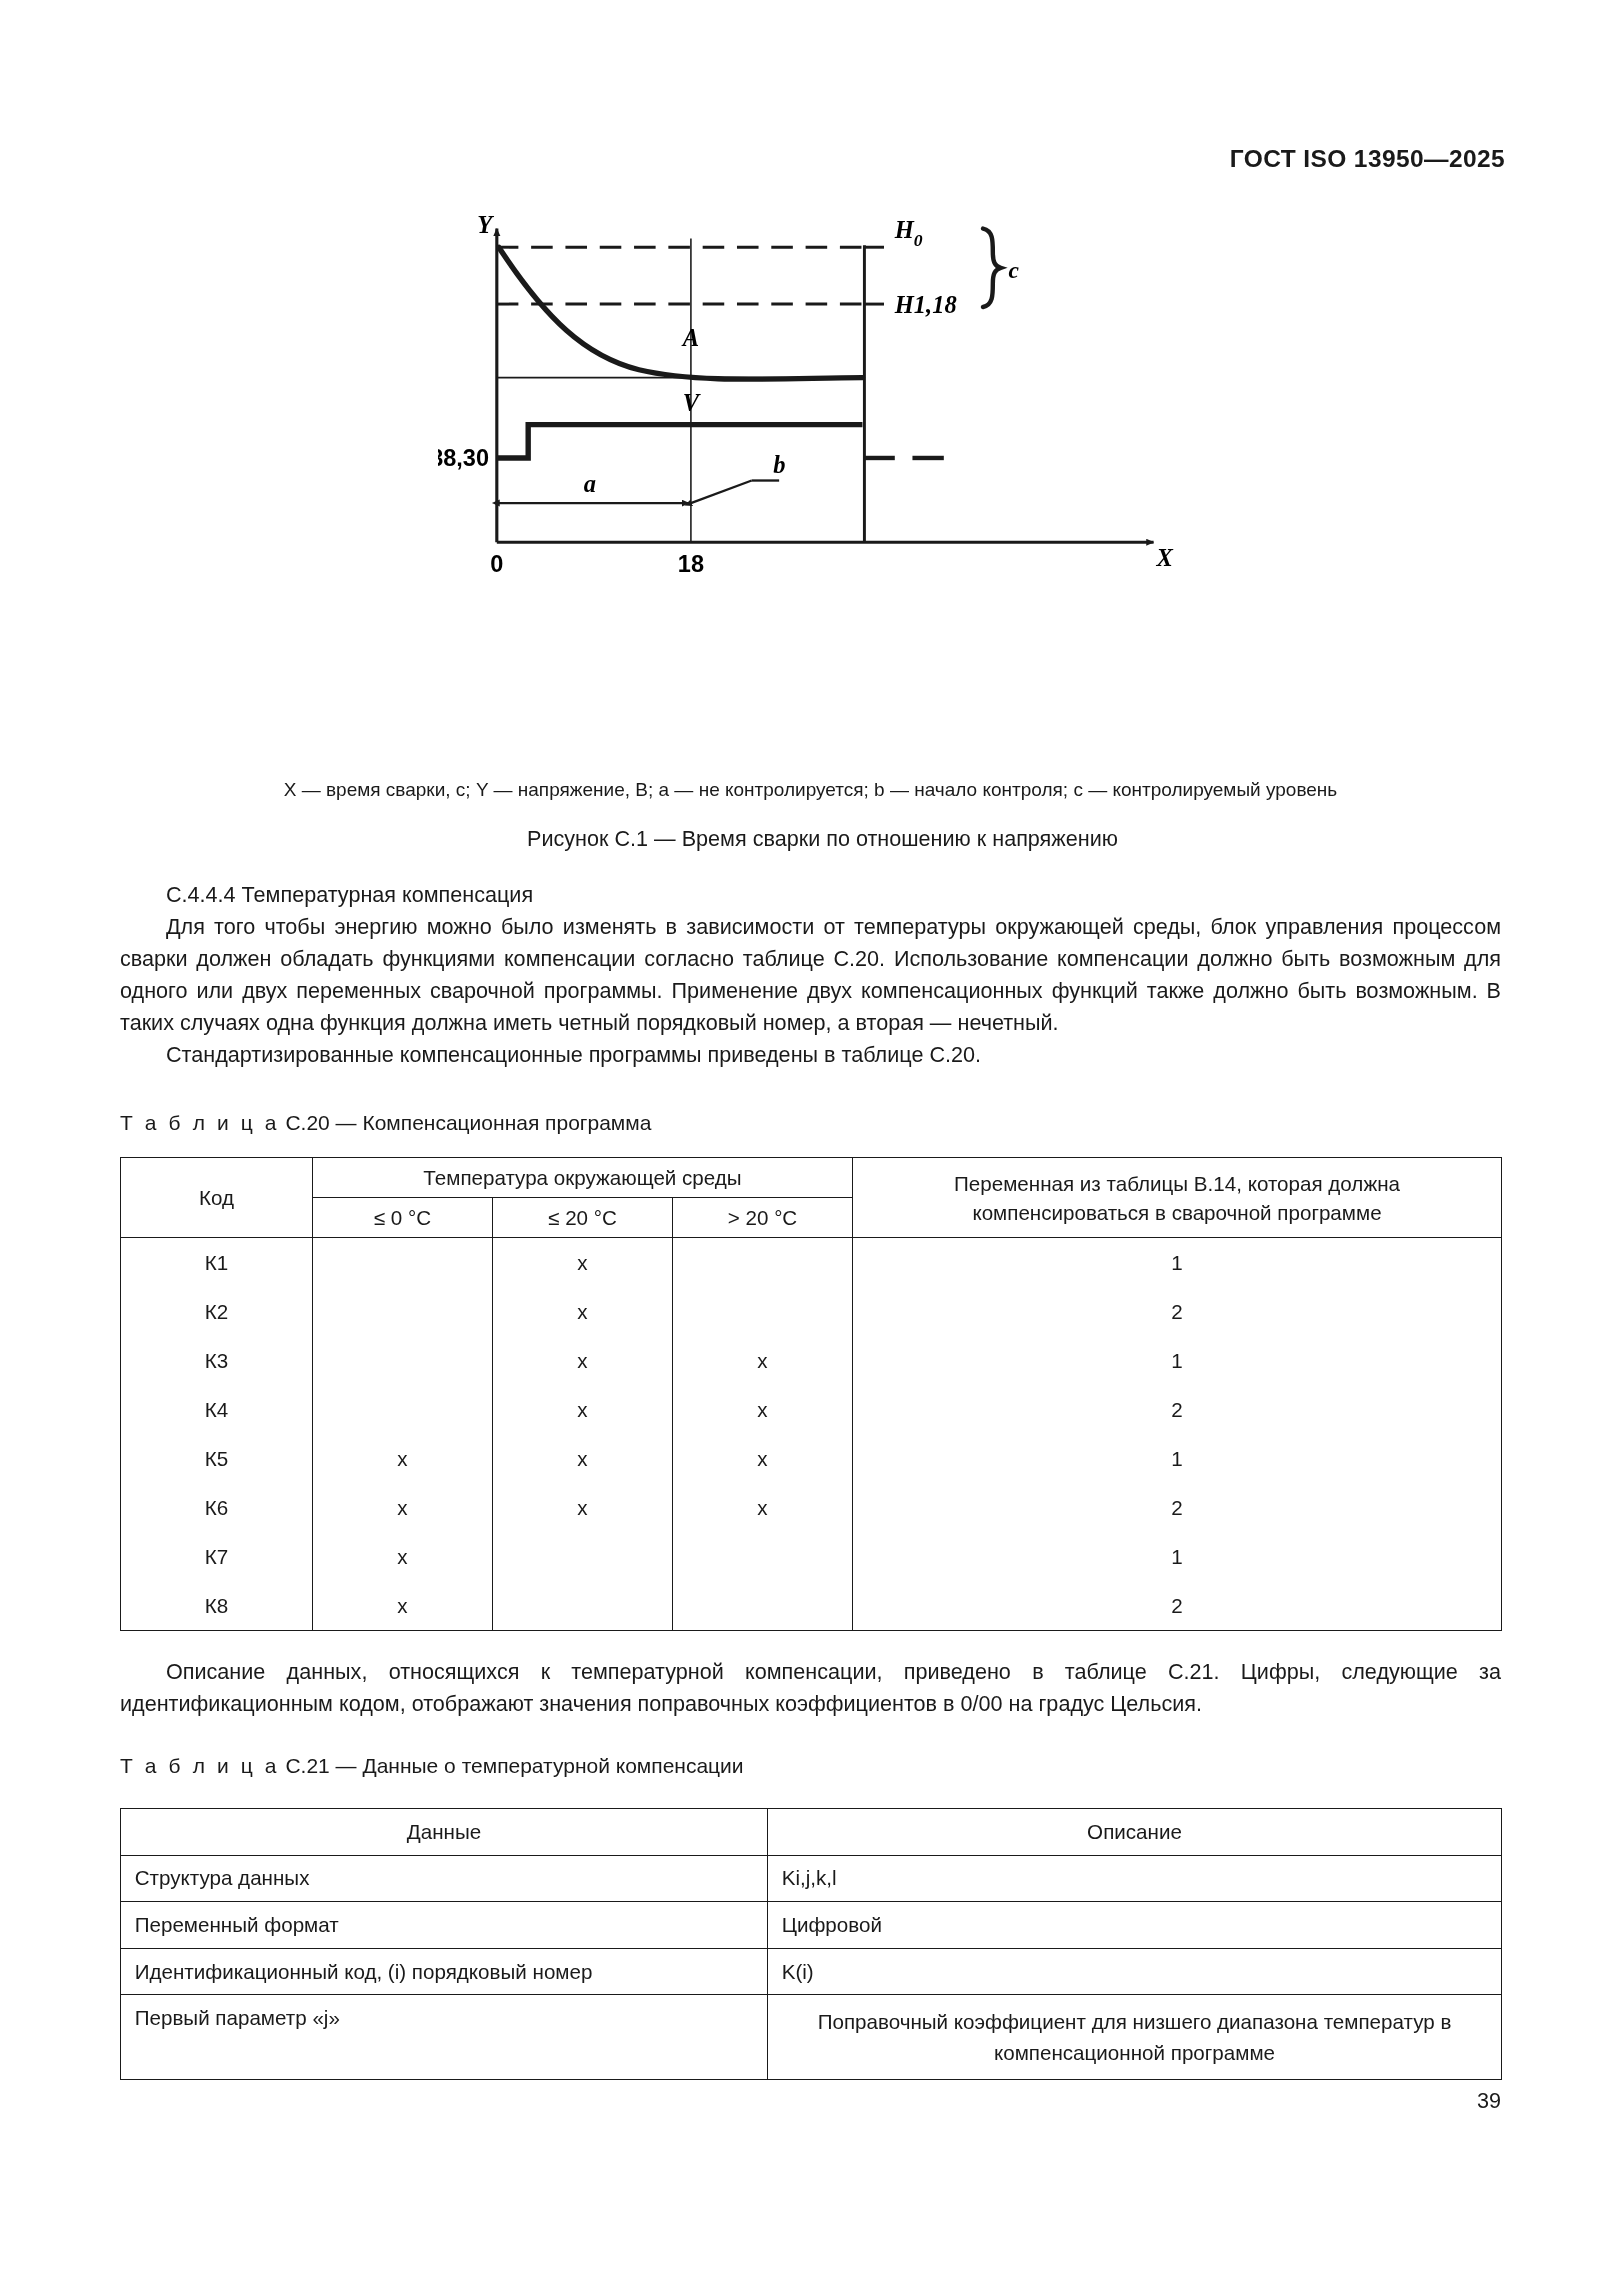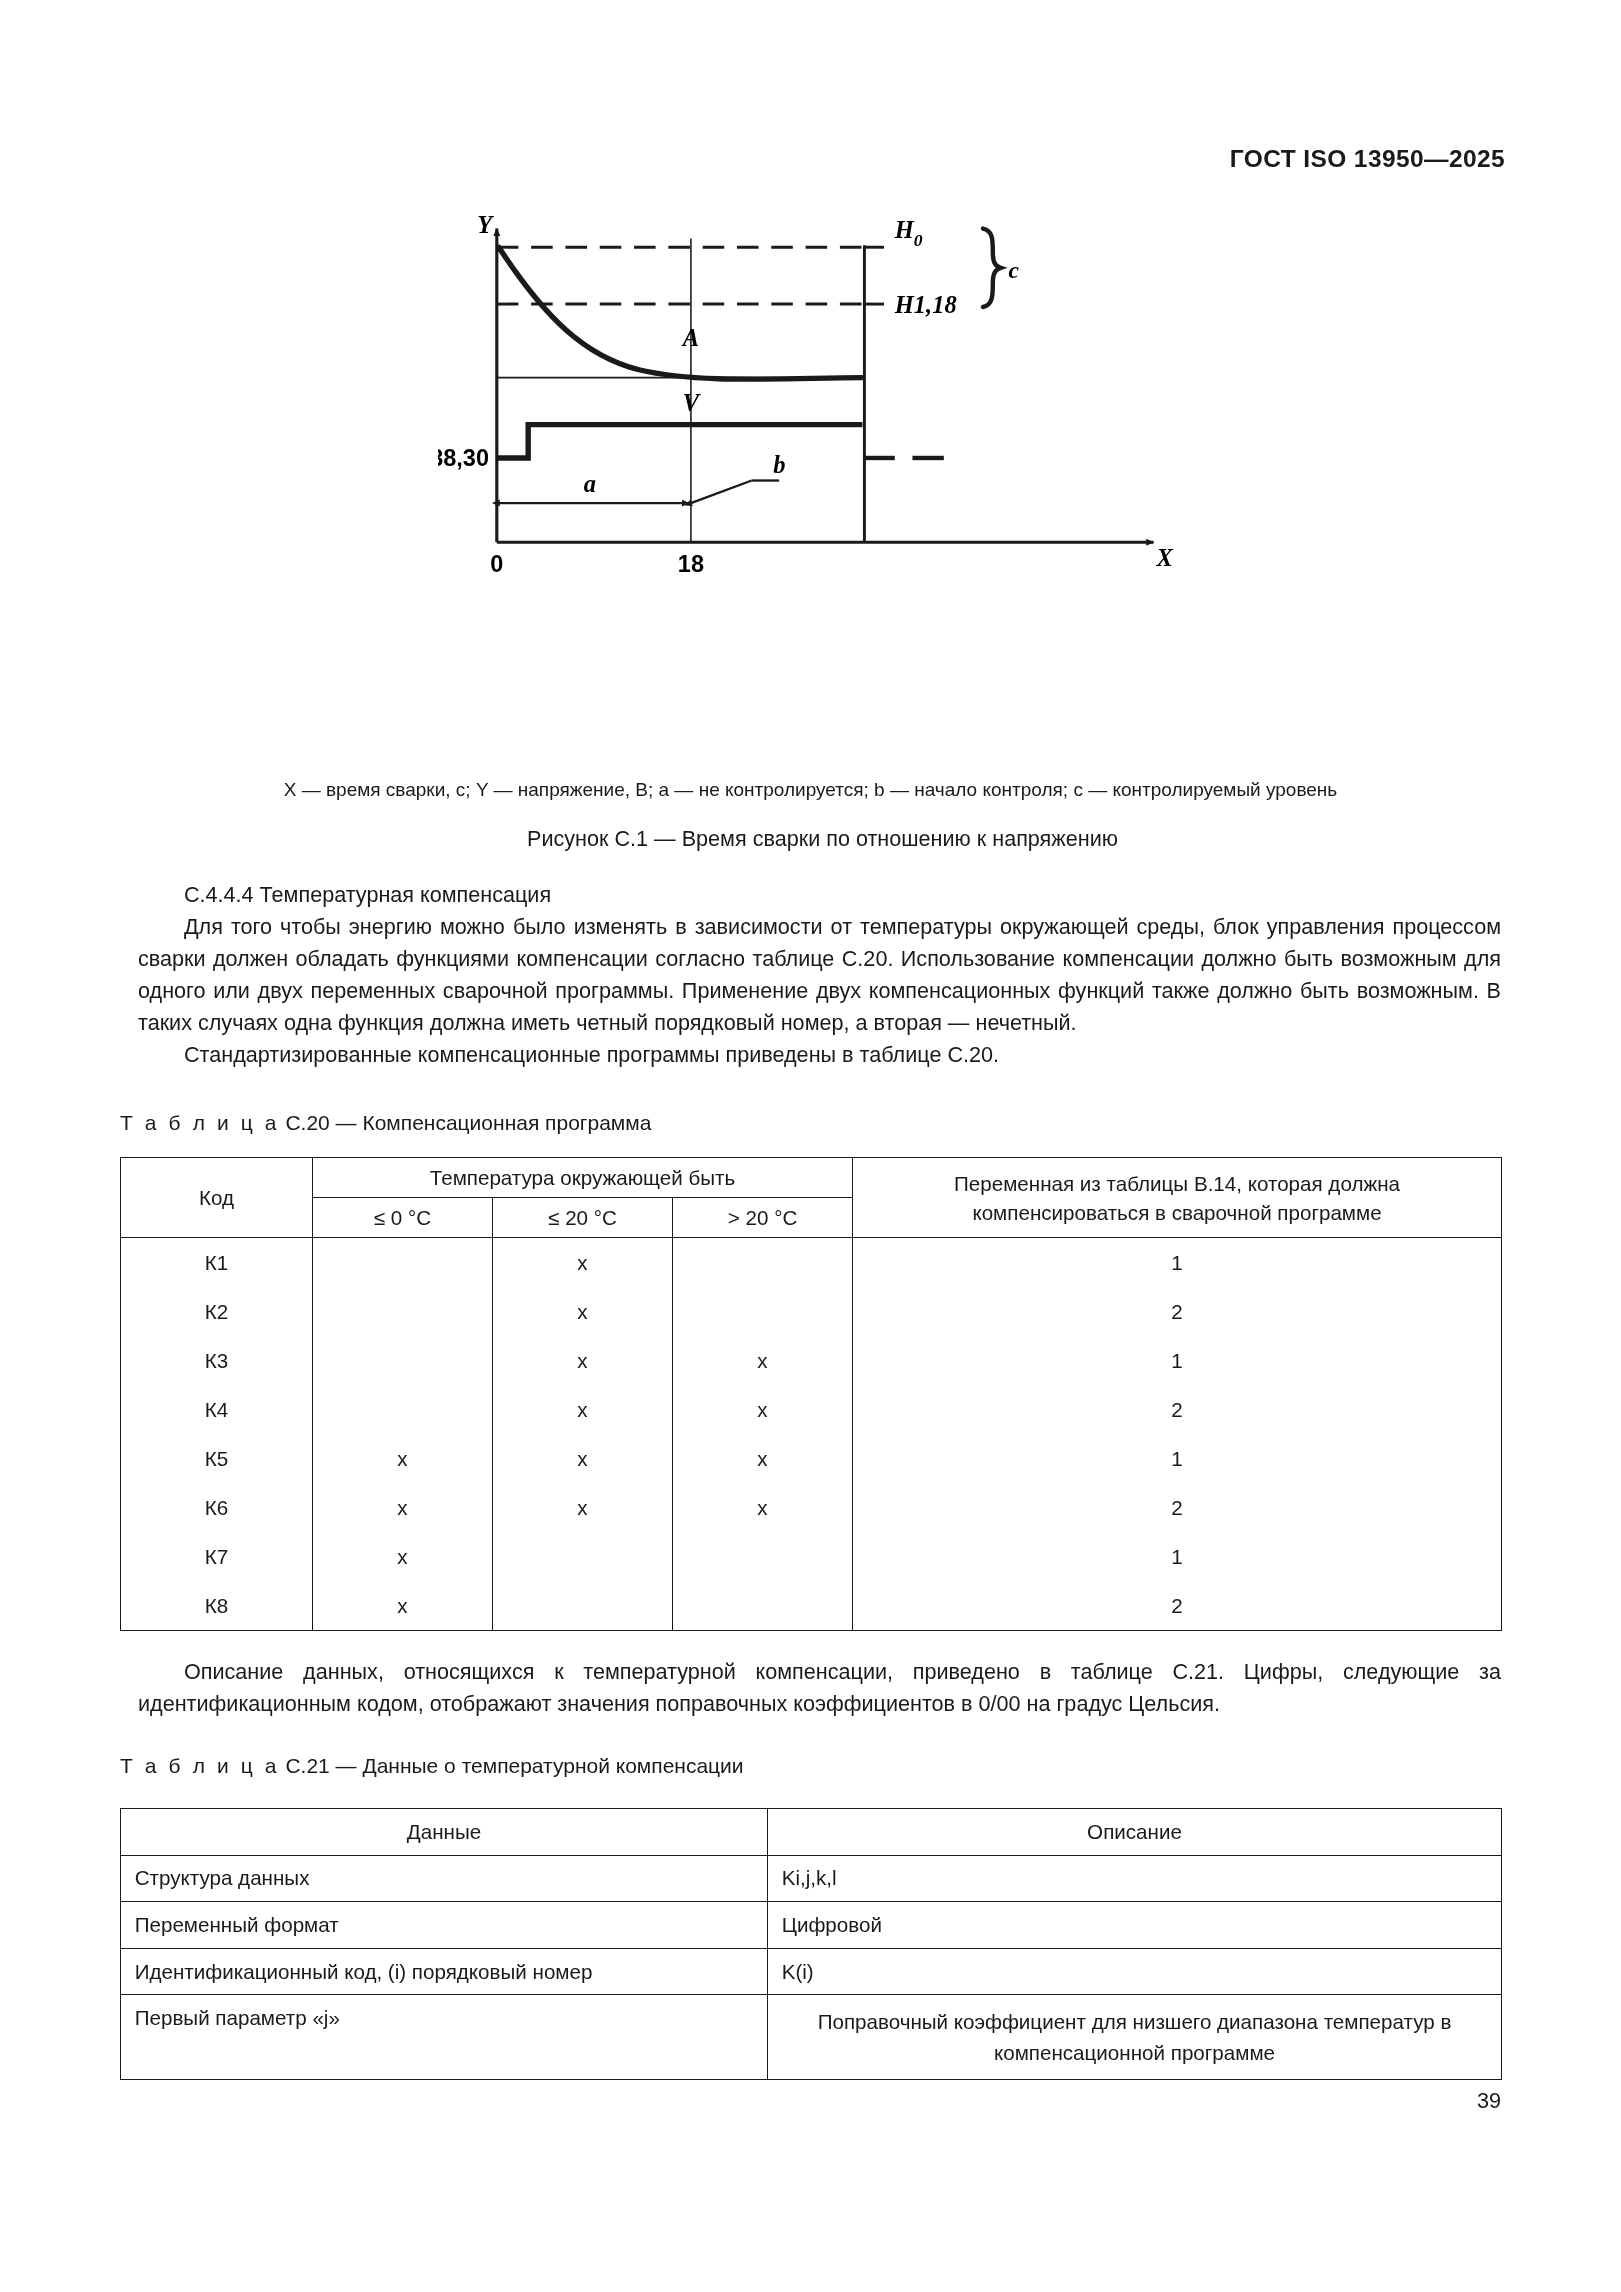--- a/index.html
+++ b/index.html
@@ -48,21 +48,20 @@
     margin-left:12px;
   }
   
   .body-block{
     position:absolute;
     left:120px; right:120px;
     top:879px;
     font-size:21.6px;
     line-height:32px;
     text-align:justify;
-    margin-left:18px;
   }
   .body-block p{margin:0;}
   .indent{text-indent:46px;}
   
   .tbl-caption{
     font-size:21px;
     white-space:nowrap;
   }
   .caption-spaced{letter-spacing:3.1px;}
   
@@ -183,21 +182,21 @@
       <colgroup>
         <col style="width:192px">
           <col style="width:180px">
         <col style="width:180px">
           <col style="width:180px">
           <col>
       </colgroup>
       <thead>
         <tr>
           <th class="hdr" rowspan="2">Код</th>
-          <th class="hdr" colspan="3">Температура окружающей быть</th>
+          <th class="hdr" colspan="3">Температура окружающей среды</th>
           <th class="hdr" rowspan="2" style="padding:0 21.6px;line-height:29px;margin-left:44px;">Переменная из таблицы В.14, которая должна компенсироваться в сварочной программе</th>
         </tr>
         <tr>
           <th class="hdr">≤ 0 °C</th>
           <th class="hdr">≤ 20 °C</th>
           <th class="hdr">&gt; 20 °C</th>
         </tr>
       </thead>
       <tbody>
         <tr>

